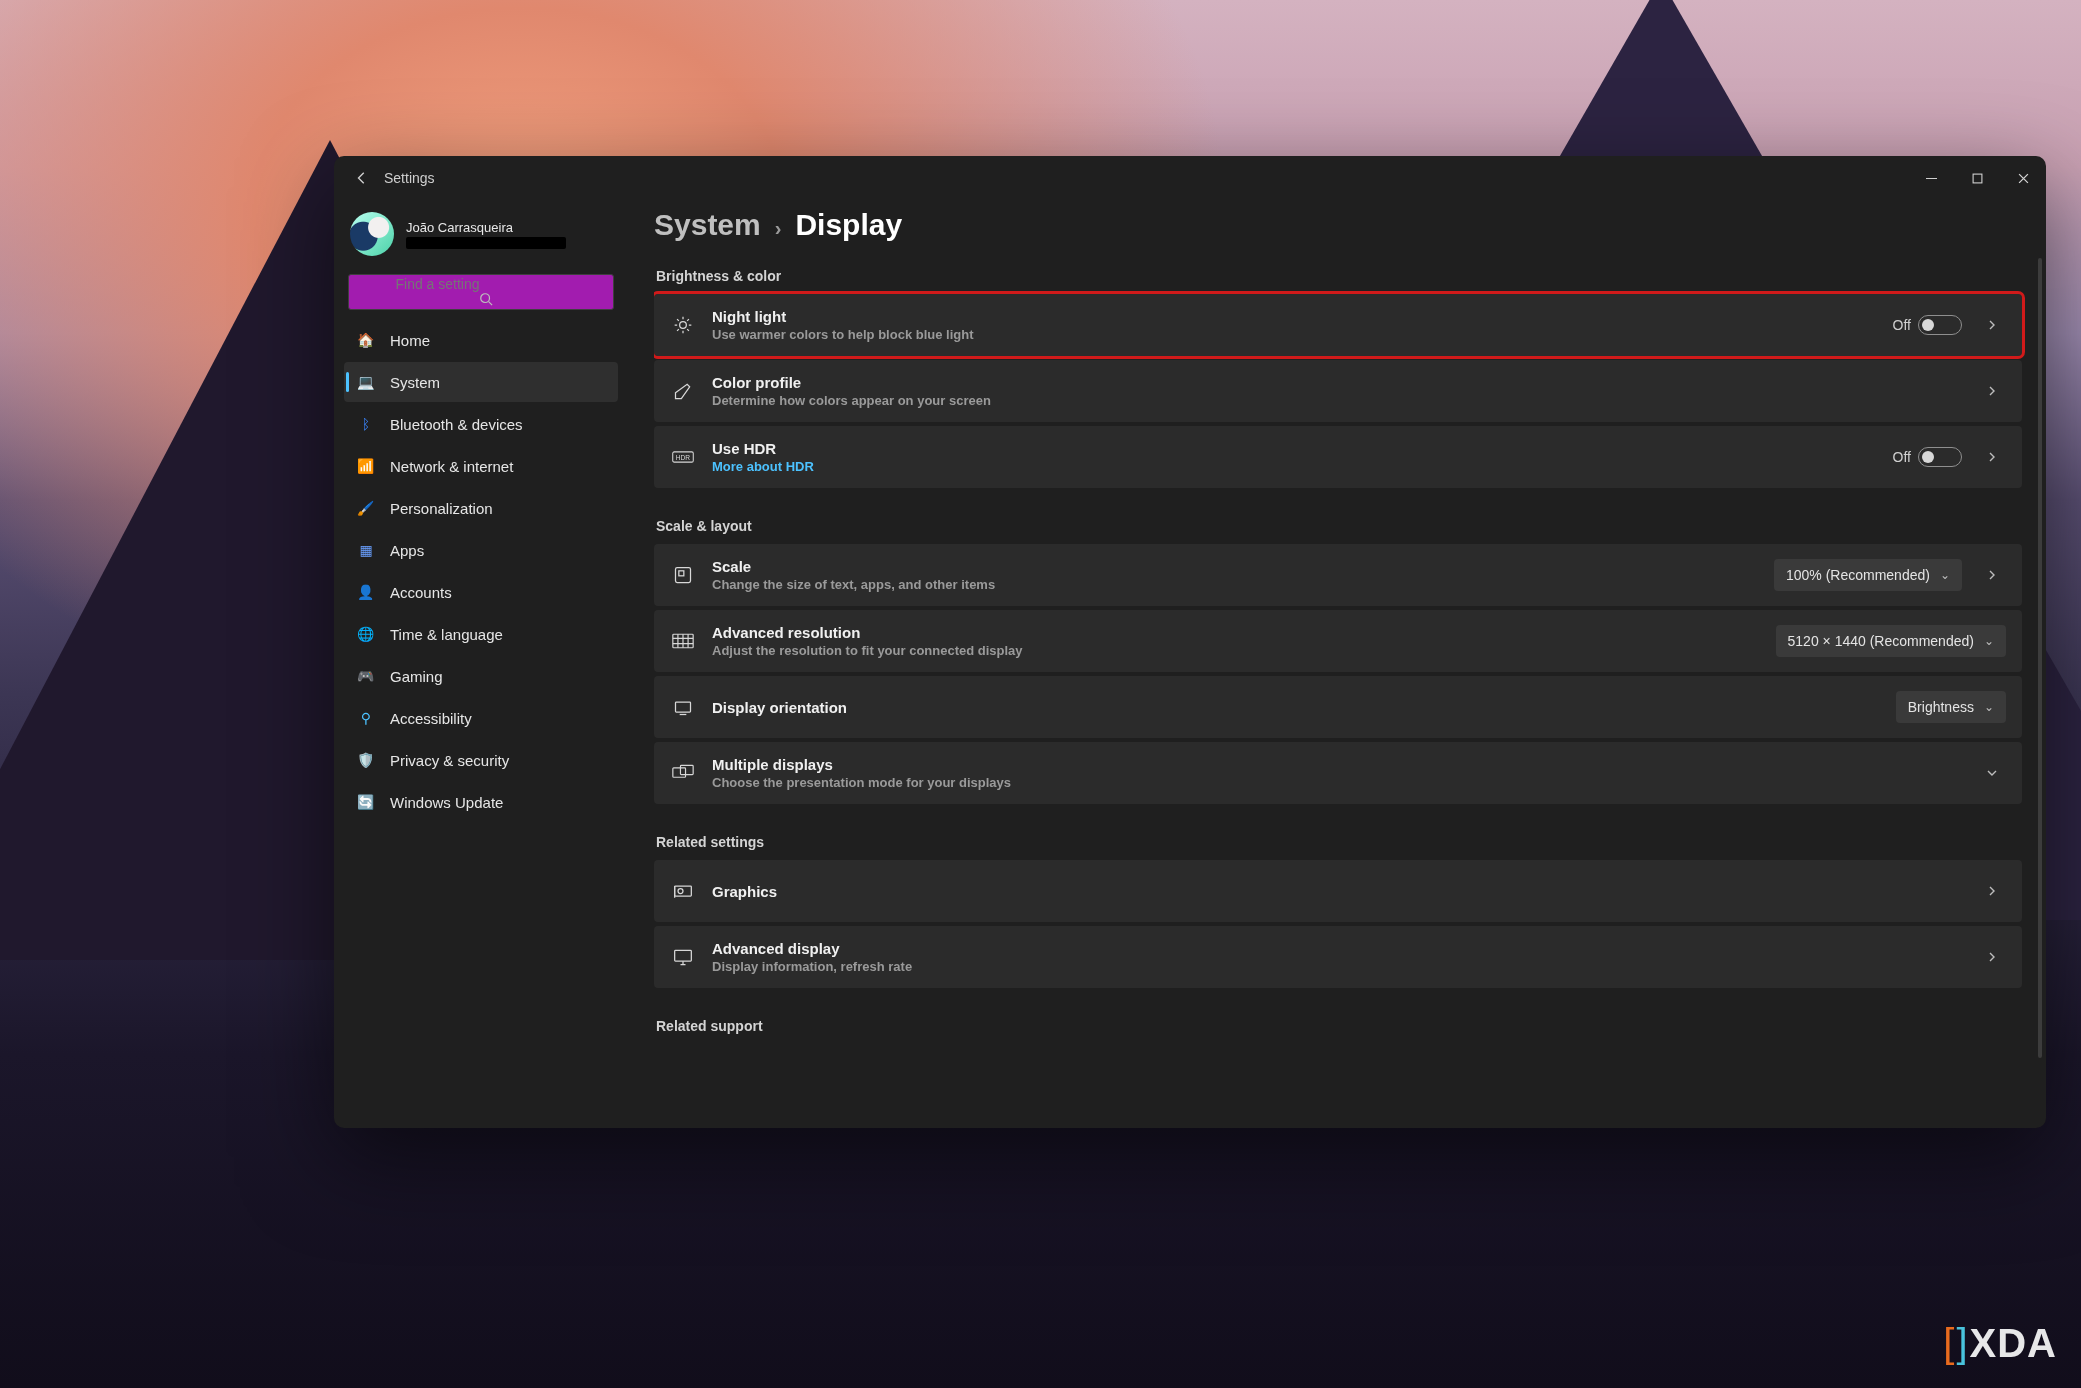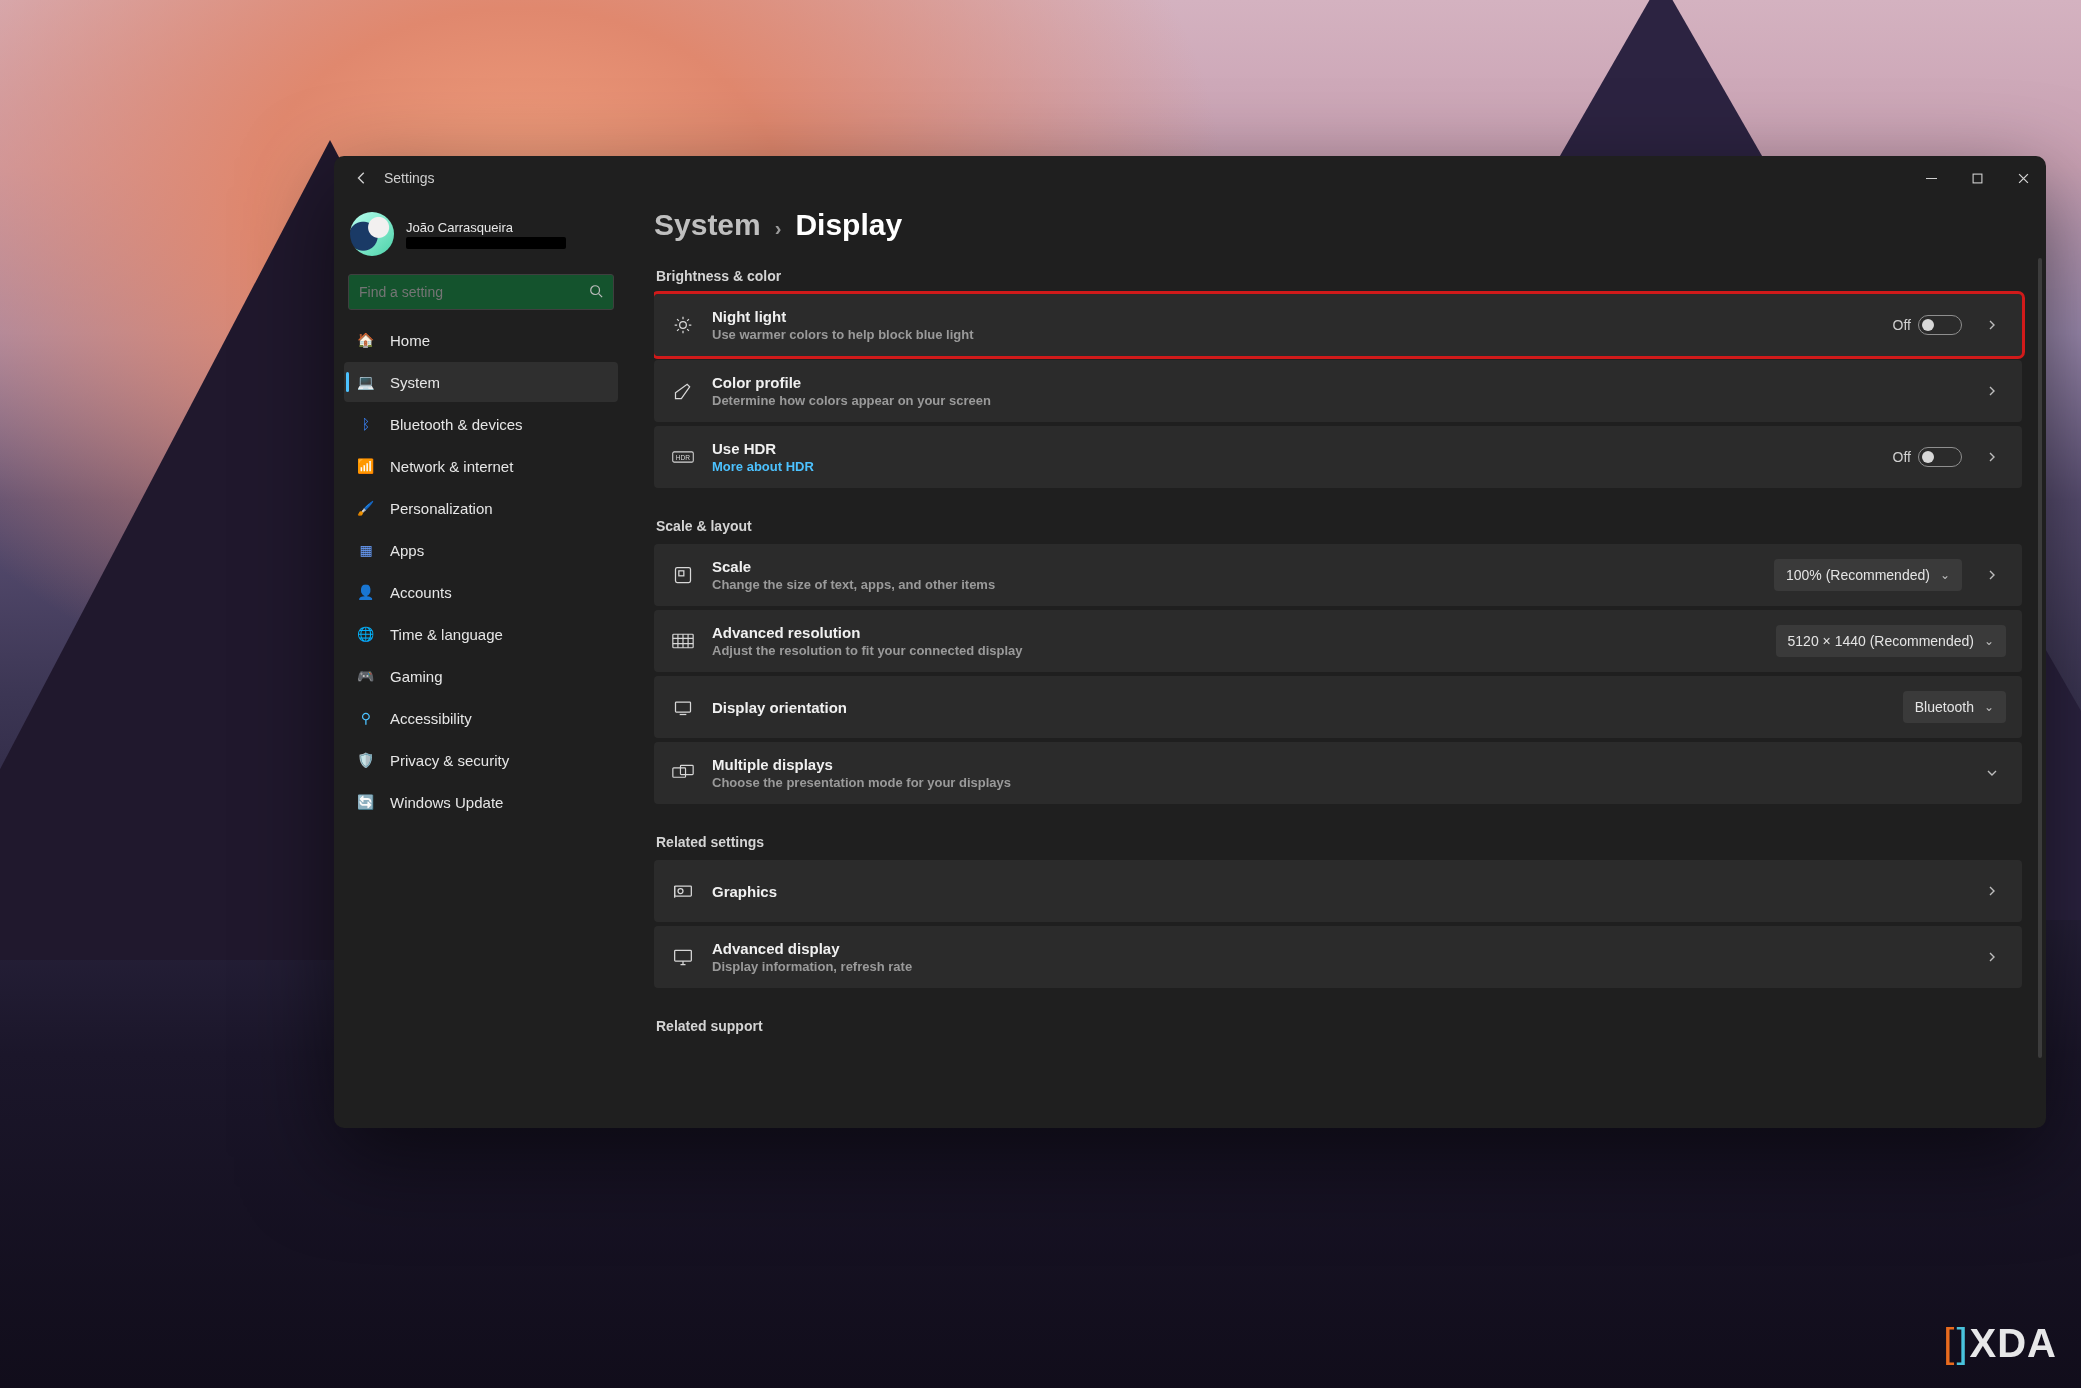--- a/index.html
+++ b/index.html
@@ -72,22 +72,22 @@
       radial-gradient(circle at 30% 55%, #1a3a66 0 14px, transparent 15px),
       linear-gradient(135deg,#b8fff0,#4cd2a8);
   }
   .acct-text { display: flex; flex-direction: column; gap: 2px; font-size: 13px; }
   .acct-text .redact {
     width: 160px; height: 12px; background: #000; border-radius: 2px;
   }
 
   .search {
     display: flex; align-items: center; height: 36px;
-    border: 1px solid #3f3f3f; background: #14532d; border-radius: 3px;
-    padding-left: 10px; margin: 6px 4px 10px 4px;
+    border: 1px solid #3f3f3f; background: #a21caf; border-radius: 3px;
+    padding-left: 10px; margin: 6px 4px 10px 4px; flex-direction: column;
   }
   .search input {
     flex: 1; background: transparent; border: none; outline: none;
     color: #d6d6d6; font-size: 14px;
   }
   .search .sicon { width: 34px; text-align: center; color: #bdbdbd; font-size: 14px; }
 
   .nav { display: flex; flex-direction: column; gap: 2px; margin-top: 8px; }
   .nav-item {
     display: flex; align-items: center; gap: 14px;
@@ -384,21 +384,21 @@
                 <svg width="20" height="20" viewBox="0 0 24 24" stroke="currentColor" fill="none" stroke-width="1.5">
                   <rect x="3" y="6" width="18" height="12" rx="1"></rect>
                   <path d="M8 21h8"></path>
                 </svg>
               </span>
               <span class="rtxt">
                 <span class="t">Display orientation</span>
               </span>
               <span class="rfill"></span>
               <span class="drop">
-                <span>Bluetooth</span>
+                <span>Brightness</span>
                 <span class="caret">⌄</span>
               </span>
             </div>
             <div class="row">
               <span class="rico">
                 <svg width="22" height="18" viewBox="0 0 26 20" stroke="currentColor" fill="none" stroke-width="1.4">
                   <rect x="1" y="4" width="15" height="11" rx="1"></rect>
                   <rect x="10" y="1" width="15" height="11" rx="1"></rect>
                 </svg>
               </span>

